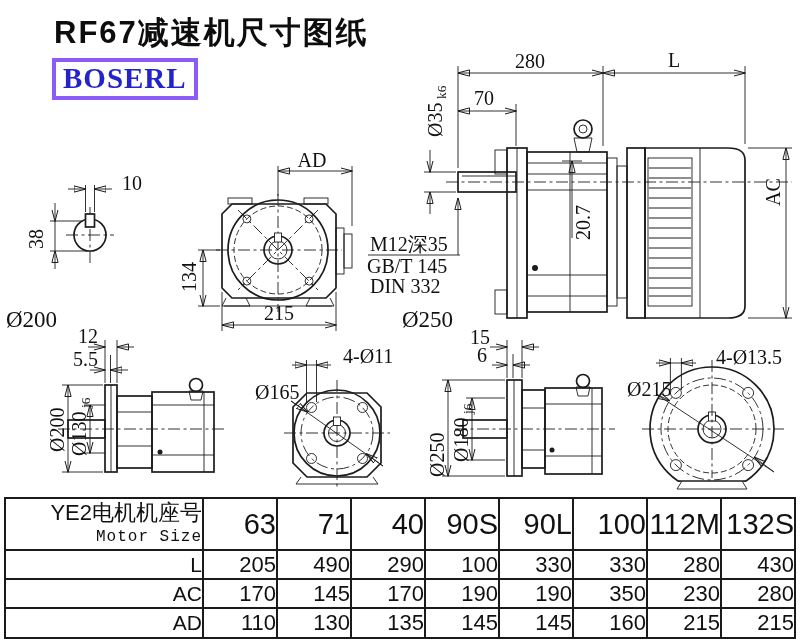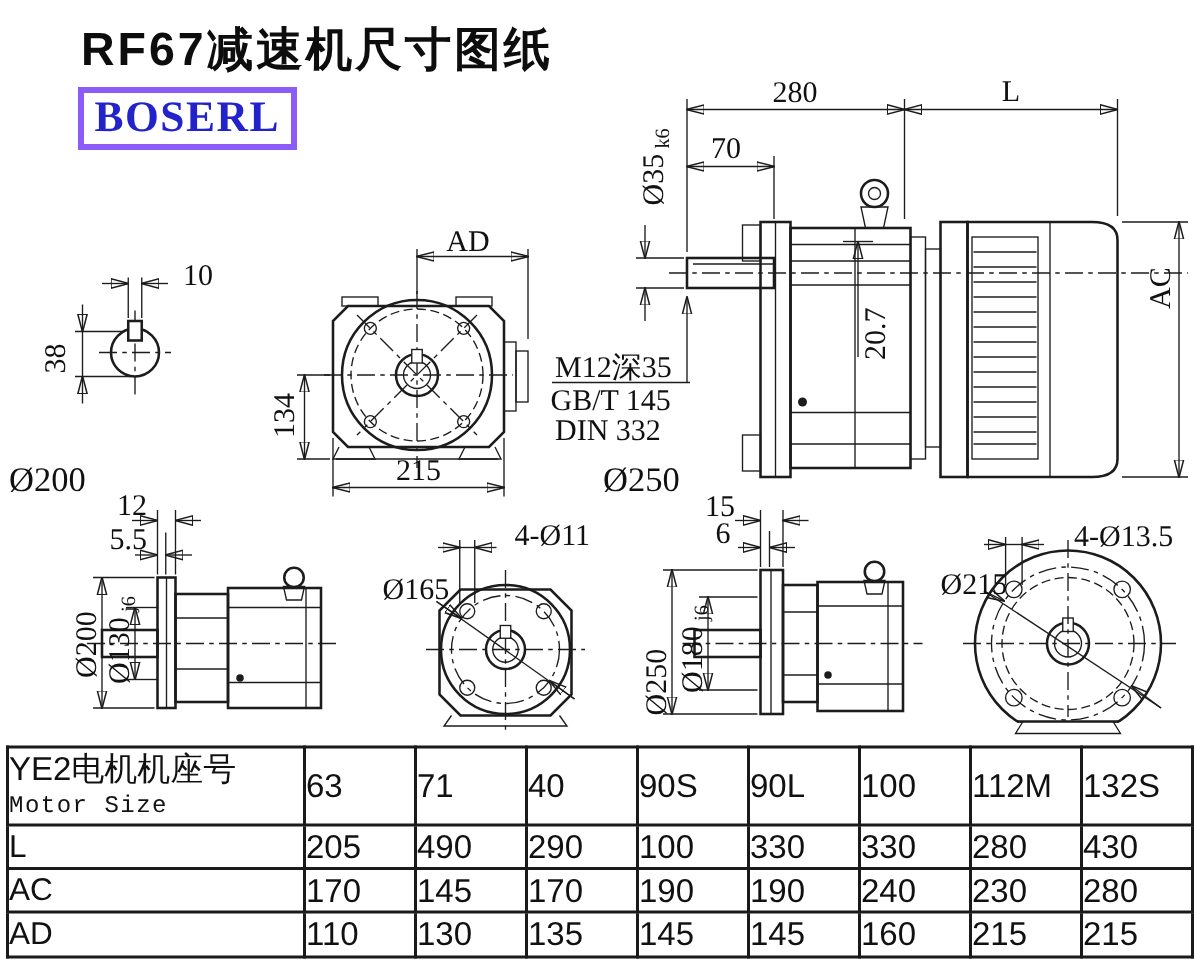--- a/index.html
+++ b/index.html
@@ -18,25 +18,25 @@
   svg.draw .cl{stroke-dasharray:12 3.5 3 3.5;stroke-width:0.9;}
   svg.draw .dsh{stroke-dasharray:6 3;stroke-width:0.9;}
   svg.draw .fillb{fill:#1c1c1c;stroke:none;}
   svg.draw .wht{fill:#fff;}
   svg.draw .mask{fill:#fff;stroke:none;}
   svg.draw text{stroke:none;fill:#111;font-family:"Liberation Serif",serif;}
   .dim{font-size:20px;}
   .dimS{font-size:13.5px;}
   .lbl{font-size:23px;}
   table.dim-table{position:absolute;left:4px;top:497px;width:792px;border-collapse:collapse;
-        table-layout:fixed;text-align:left;background:#fff;}
+        table-layout:fixed;text-align:right;background:#fff;}
   table.dim-table td{border:2px solid #1a1a1a;padding:0;vertical-align:middle;}
   .hdr-cn{font-size:22px;line-height:25px;}
   .hdr-en{font-family:"Liberation Mono",monospace;font-size:16px;letter-spacing:1px;line-height:24px;}
-  .sizecell{font-size:22px;}
+  .sizecell{font-size:29px;}
   .rowlabel{font-size:21px;}
   .numcell{font-size:22px;}
 </style>
 </head>
 <body>
 
 <div class="stage">
 
   <div class="title">RF67减速机尺寸图纸</div>
   <div class="logo">
@@ -359,21 +359,21 @@
         <td class="numcell">280</td>
         <td class="numcell">430</td>
       </tr>
       <tr style="height:29px;">
         <td class="rowlabel">AC</td>
         <td class="numcell">170</td>
         <td class="numcell">145</td>
         <td class="numcell">170</td>
         <td class="numcell">190</td>
         <td class="numcell">190</td>
-        <td class="numcell">240</td>
+        <td class="numcell">350</td>
         <td class="numcell">230</td>
         <td class="numcell">280</td>
       </tr>
       <tr style="height:30px;">
         <td class="rowlabel">AD</td>
         <td class="numcell">110</td>
         <td class="numcell">130</td>
         <td class="numcell">135</td>
         <td class="numcell">145</td>
         <td class="numcell">145</td>

